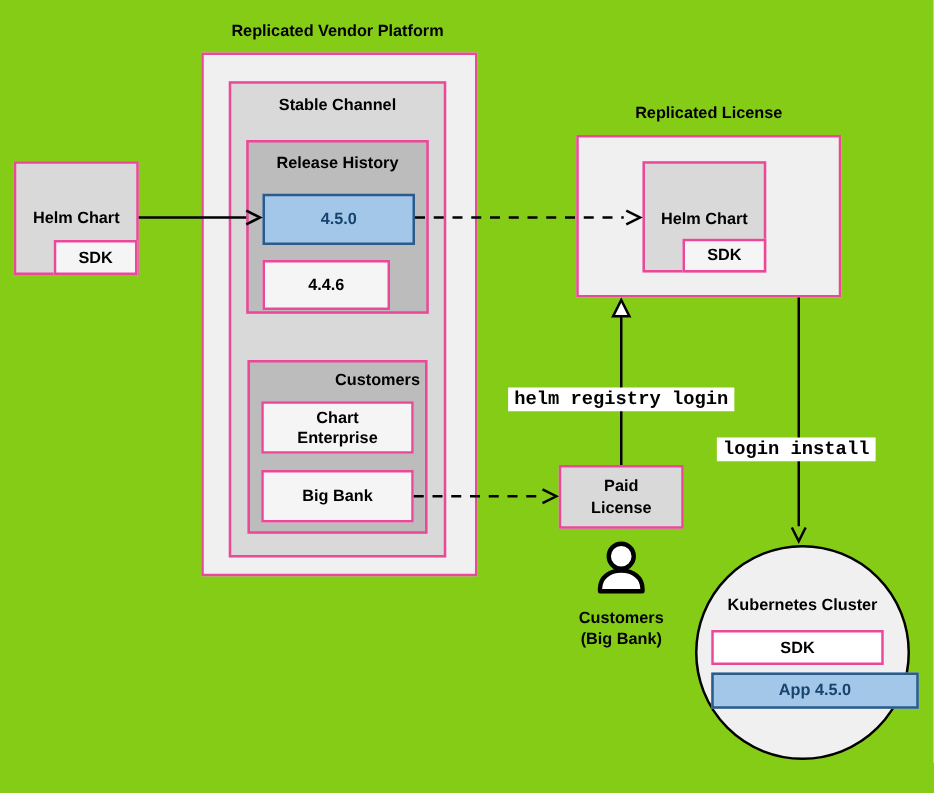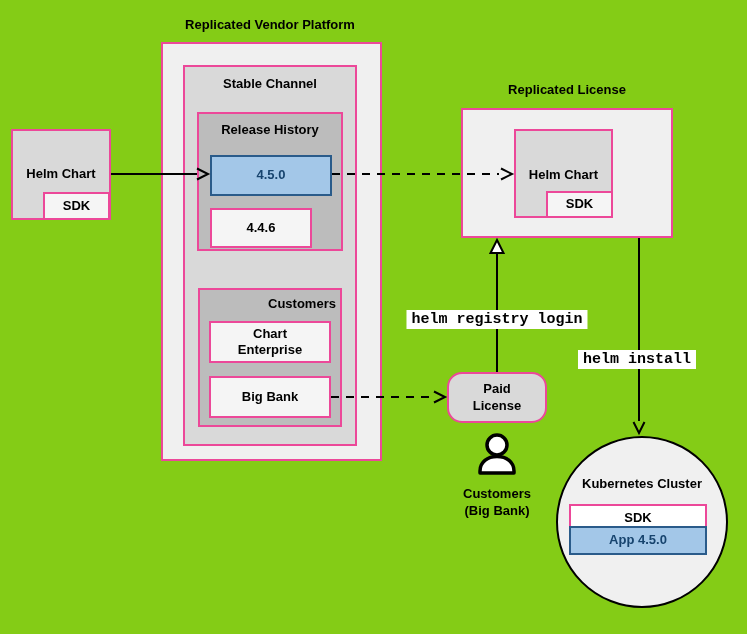--- a/index.html
+++ b/index.html
@@ -83,43 +83,43 @@
     <span>SDK</span>
   </div>
 
   <div class="box fill-light" style="left:461px;top:108px;width:212px;height:130px;"></div>
   <div class="box fill-mid" style="left:514px;top:129px;width:99px;height:89px;"></div>
   <div class="container-label" style="left:514px;top:167px;width:99px;">Helm Chart</div>
   <div class="box" style="left:546px;top:191px;width:67px;height:27px;">
     <span>SDK</span>
   </div>
 
-  <div class="box fill-mid" style="left:447px;top:372px;width:100px;height:51px;border-radius:15px;">
+  <div class="box fill-mid" style="left:447px;top:372px;width:100px;height:51px;">
     <span>
       <span style="display:block;">Paid</span>
       <span style="display:block;">License</span>
     </span>
   </div>
 
   <div class="free-label" style="left:437px;top:486px;width:120px;">
     <span style="display:block;">Customers</span>
     <span style="display:block;">(Big Bank)</span>
   </div>
 
   <div class="circle" style="left:556px;top:436px;width:172px;height:172px;"></div>
   <div class="free-label" style="left:558px;top:476px;width:168px;">Kubernetes Cluster</div>
   <div class="box fill-white" style="left:569px;top:504px;width:138px;height:28px;">
     <span>SDK</span>
   </div>
-  <div class="box highlight" style="left:569px;top:526px;width:138px;height:29px;">
+  <div class="box highlight" style="left:569px;top:538px;width:166px;height:29px;">
     <span>App 4.5.0</span>
   </div>
 
   <div class="mono-label" style="left:497px;top:294px;margin-top:16px;">helm registry login</div>
-  <div class="mono-label" style="left:637px;top:350px;">helm install</div>
+  <div class="mono-label" style="left:637px;top:350px;">login install</div>
 
   <svg id="connectors" viewBox="0 0 747 634">
 
     <path d="M111 174 H197" stroke="#000" stroke-width="2" fill="none"></path>
     <polyline points="197,168.5 208,174 197,179.5" stroke="#000" stroke-width="2" fill="none"></polyline>
 
     <path d="M332 174 H499" stroke="#000" stroke-width="2" fill="none" stroke-dasharray="8 7"></path>
     <polyline points="501,168.5 512,174 501,179.5" stroke="#000" stroke-width="2" fill="none"></polyline>
 
     <path d="M331 397 H433" stroke="#000" stroke-width="2" fill="none" stroke-dasharray="8 7"></path>

